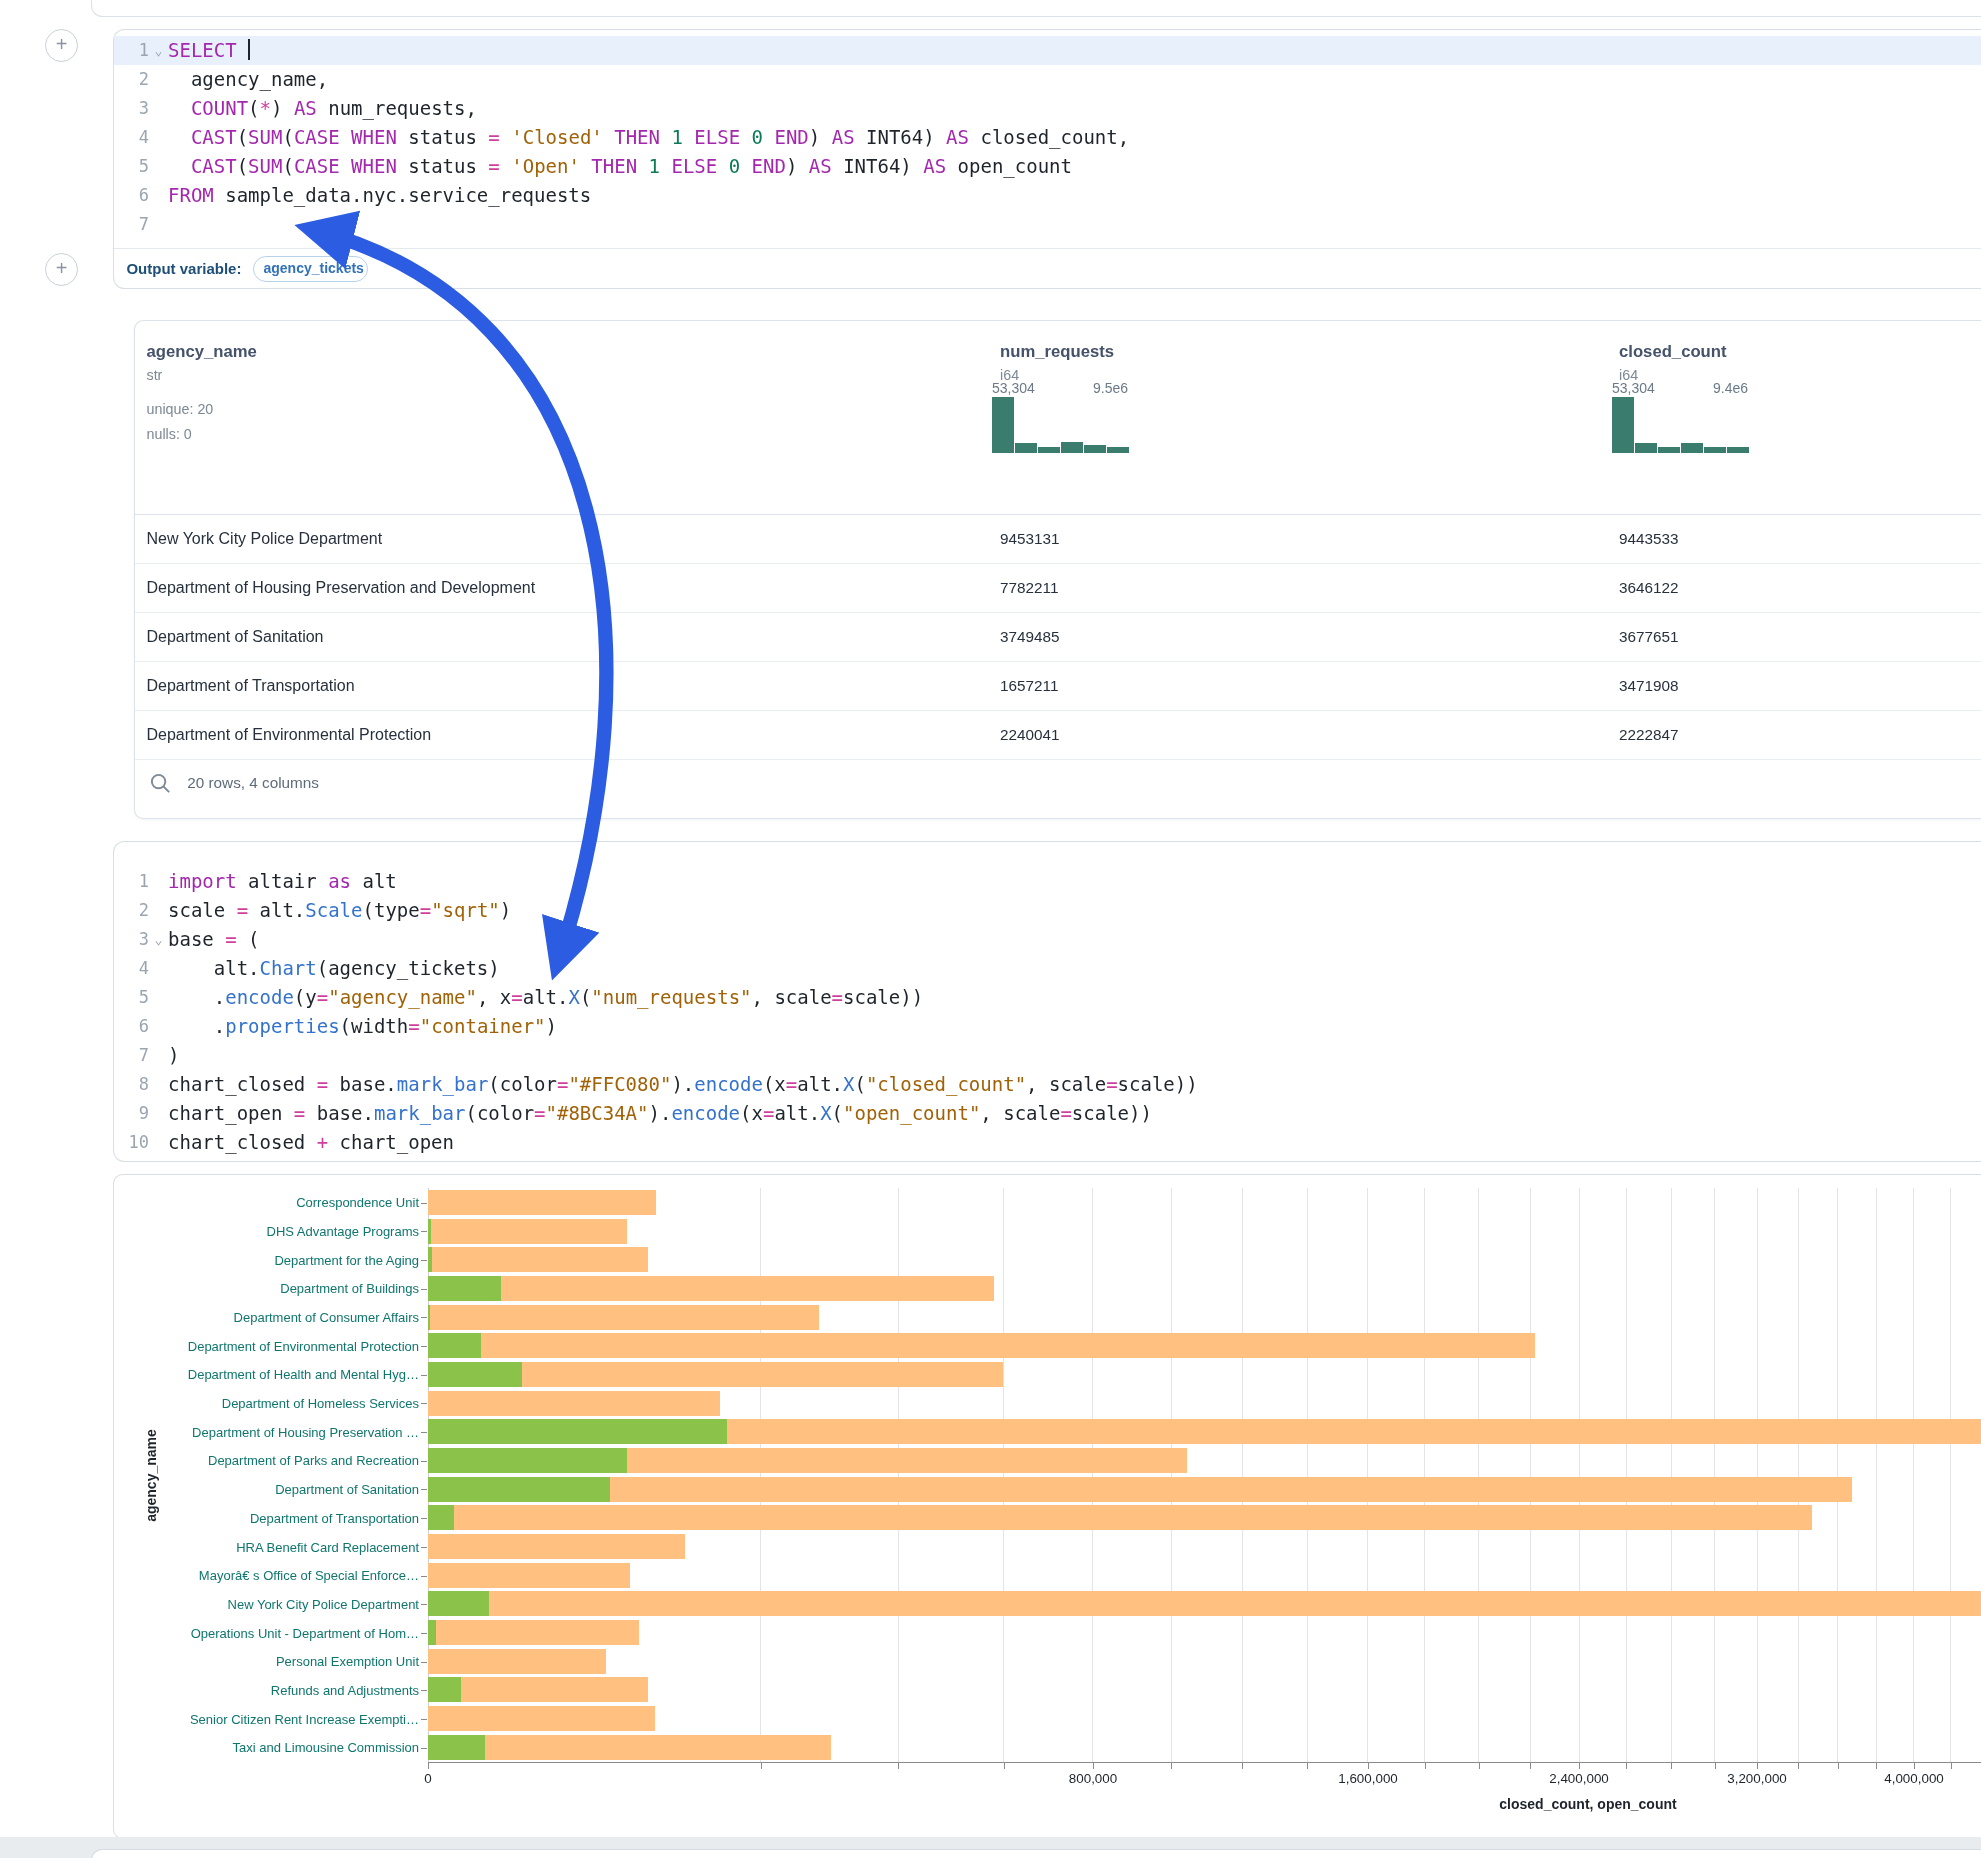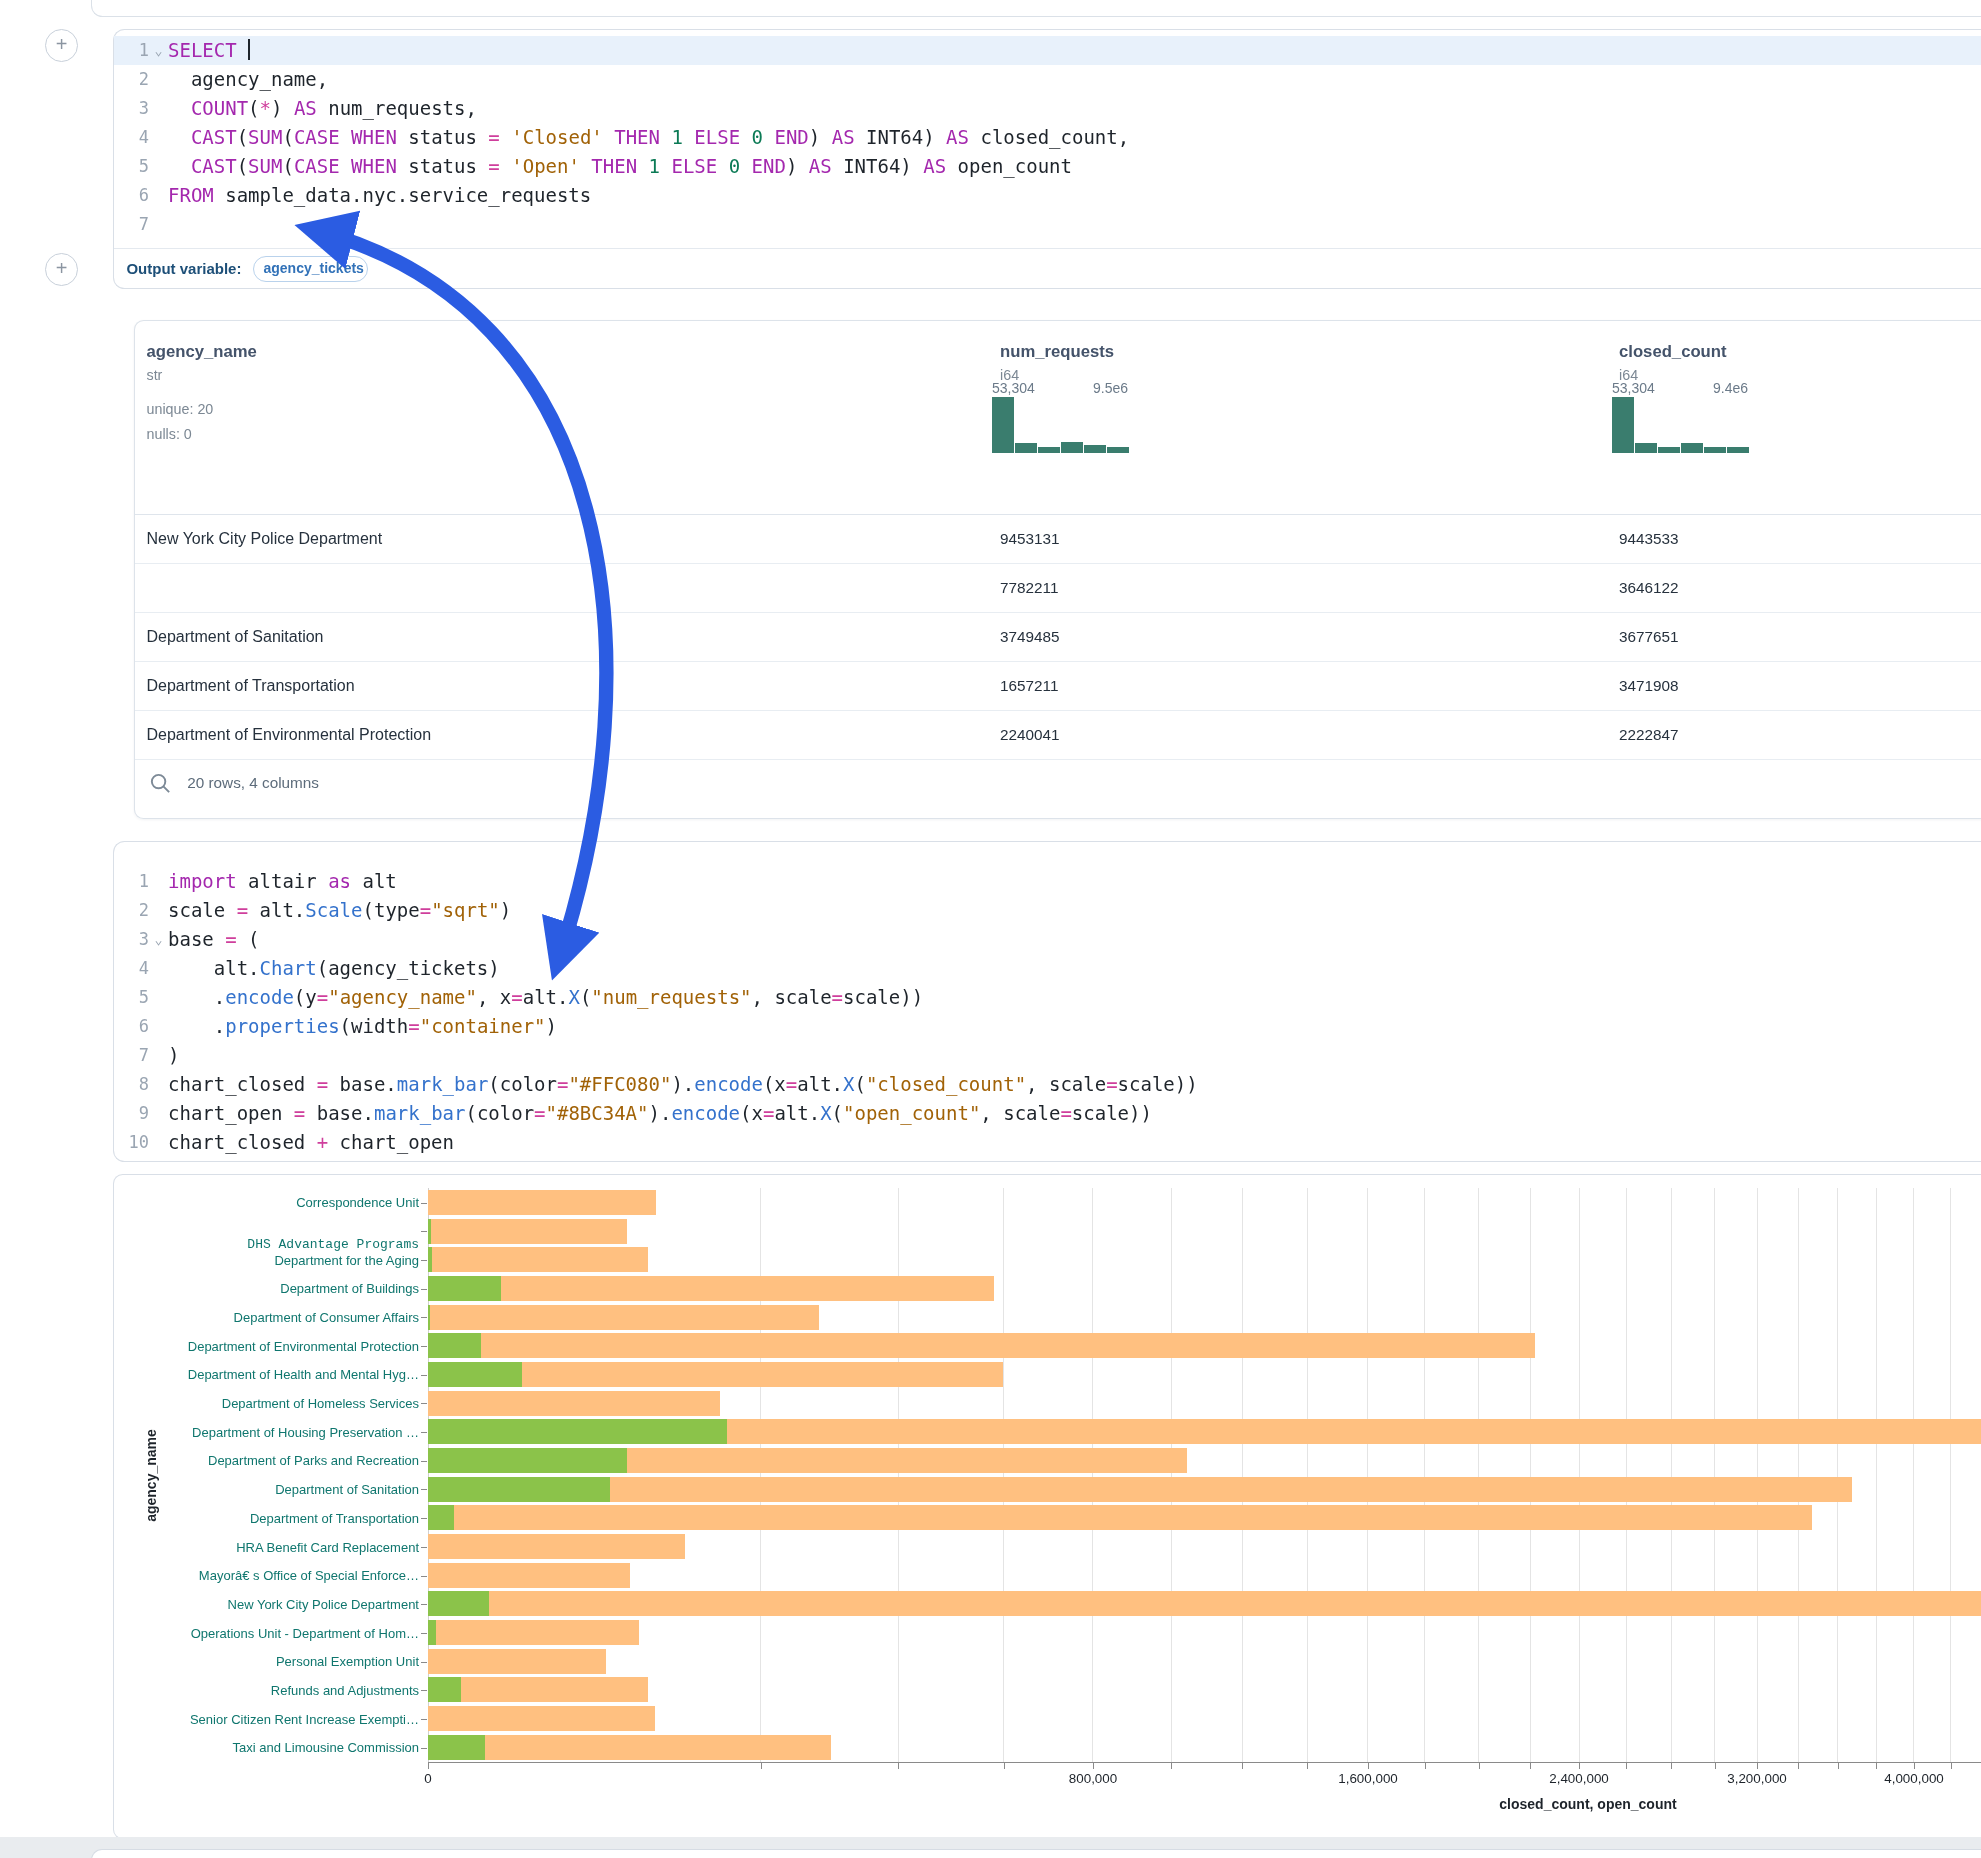--- a/index.html
+++ b/index.html
@@ -134,20 +134,21 @@
     <span style="position:absolute;right:0;">9.4e6</span>
   </div>
 
   <div class="abs" style="left:0;top:193px;width:100%;border-top:1px solid #dfe5ec;" id="table-rows">
       <div class="trow">
         <div class="c0">New York City Police Department</div>
         <div class="c1">9453131</div>
         <div class="c2">9443533</div>
       </div>
       <div class="trow">
+        <div class="c0">Department of Housing Preservation and Development</div>
         <div class="c1">7782211</div>
         <div class="c2">3646122</div>
       </div>
       <div class="trow">
         <div class="c0">Department of Sanitation</div>
         <div class="c1">3749485</div>
         <div class="c2">3677651</div>
       </div>
       <div class="trow">
         <div class="c0">Department of Transportation</div>
@@ -182,21 +183,21 @@
       <div class="cl"><span class="ln">8</span><span class="fold"></span><span class="codetext"><span class="pl">chart_closed </span><span class="op">=</span><span class="pl"> base.</span><span class="fn">mark_bar</span><span class="pl">(color</span><span class="op">=</span><span class="str">"#FFC080"</span><span class="pl">).</span><span class="fn">encode</span><span class="pl">(x</span><span class="op">=</span><span class="pl">alt.</span><span class="fn">X</span><span class="pl">(</span><span class="str">"closed_count"</span><span class="pl">, scale</span><span class="op">=</span><span class="pl">scale))</span></span></div>
       <div class="cl"><span class="ln">9</span><span class="fold"></span><span class="codetext"><span class="pl">chart_open </span><span class="op">=</span><span class="pl"> base.</span><span class="fn">mark_bar</span><span class="pl">(color</span><span class="op">=</span><span class="str">"#8BC34A"</span><span class="pl">).</span><span class="fn">encode</span><span class="pl">(x</span><span class="op">=</span><span class="pl">alt.</span><span class="fn">X</span><span class="pl">(</span><span class="str">"open_count"</span><span class="pl">, scale</span><span class="op">=</span><span class="pl">scale))</span></span></div>
       <div class="cl"><span class="ln">10</span><span class="fold"></span><span class="codetext"><span class="pl">chart_closed </span><span class="op">+</span><span class="pl"> chart_open</span></span></div>
     </div>
 </div>
 
 <div class="chartcard">
   <div id="ylabs">
       <div class="ylab" style="top: 13.4px;">Correspondence Unit</div>
       <div class="ydash" style="top: 28px;"></div>
-      <div class="ylab" style="top: 55px; font-family: Liberation Mono, monospace;">DHS Advantage Programs</div>
+      <div class="ylab" style="top: 42px;">DHS Advantage Programs</div>
       <div class="ydash" style="top: 56px;"></div>
       <div class="ylab" style="top: 71px;">Department for the Aging</div>
       <div class="ydash" style="top: 85px;"></div>
       <div class="ylab" style="top: 99px;">Department of Buildings</div>
       <div class="ydash" style="top: 114px;"></div>
       <div class="ylab" style="top: 128px;">Department of Consumer Affairs</div>
       <div class="ydash" style="top: 142px;"></div>
       <div class="ylab" style="top: 157px;">Department of Environmental Protection</div>
       <div class="ydash" style="top: 171px;"></div>
       <div class="ylab" style="top: 185px;">Department of Health and Mental Hyg…</div>

